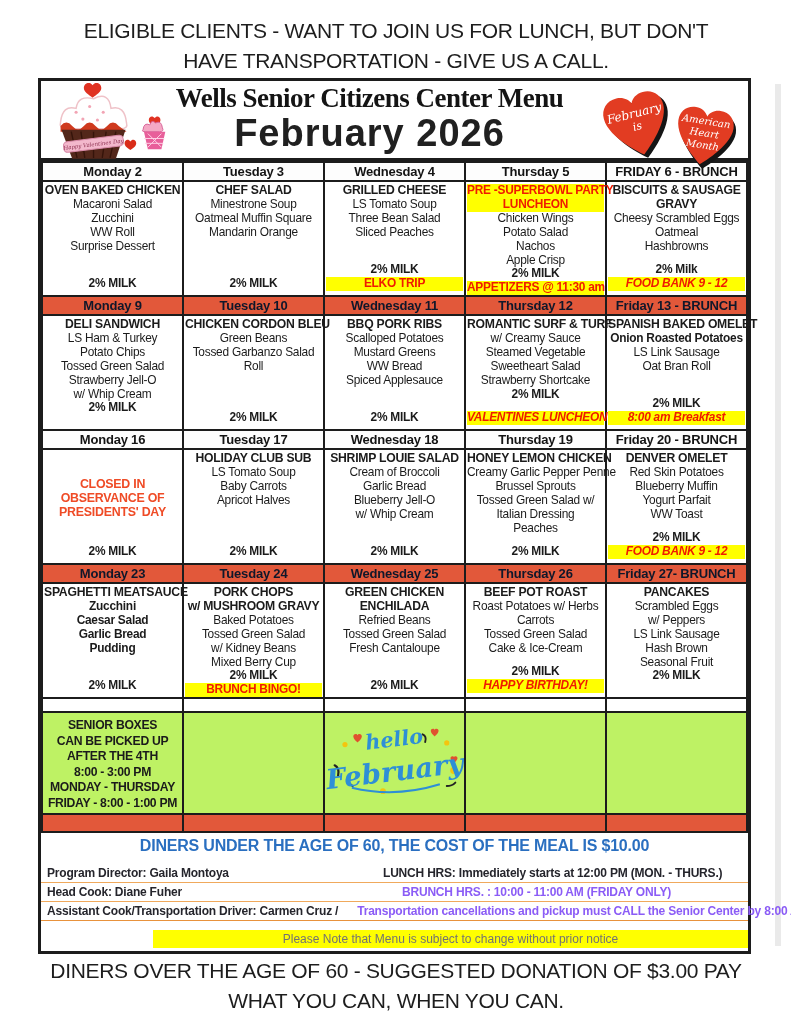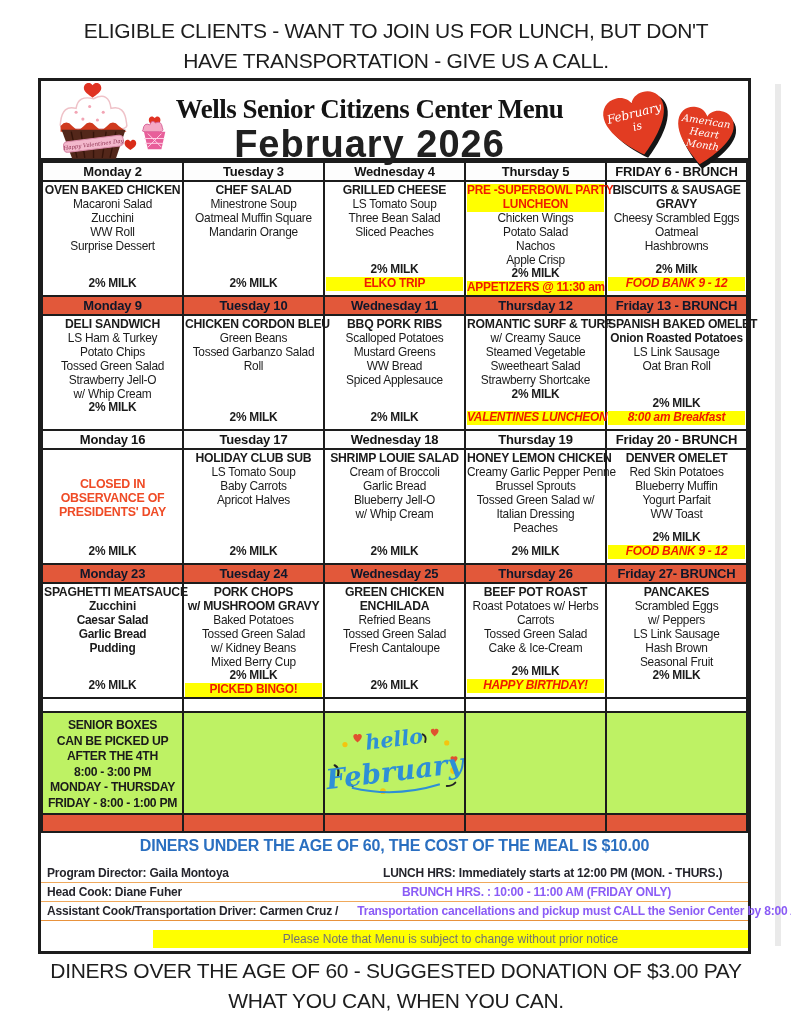--- a/index.html
+++ b/index.html
@@ -9,21 +9,21 @@
 
   .scan-strip { position:absolute; right:10px; top:84px; width:6px; height:862px; background:#d9d9d9; opacity:.55; }
 
   .top-notice { position:absolute; top:16px; left:72px; width:648px; text-align:center;
     font-size:21px; line-height:1.45; color:#1d1d1d; letter-spacing:-0.3px; }
 
   .menu-box { position:absolute; left:38px; top:78px; width:713px; border:3px solid #1c1c1c; background:#fff; }
 
   
   .title-band { position:relative; height:80px; border-bottom:3px solid #1c1c1c; }
-  .title-center { position:absolute; left:110px; right:160px; top:13px; text-align:center; }
+  .title-center { position:absolute; left:110px; right:160px; top:2px; text-align:center; }
   .menu-title { font-family:"Liberation Serif", serif; font-weight:bold; font-size:27px; color:#141414; letter-spacing:-0.5px; }
   .menu-month { font-size:38px; font-weight:bold; color:#202020; letter-spacing:1px; margin-top:-2px; }
   .cupcake-wrap { position:absolute; left:6px; top:2px; }
   .hearts-wrap { position:absolute; right:-14px; top:0px; z-index:3; }
 
   
   table.cal { width:100%; border-collapse:collapse; table-layout:fixed; }
   table.cal th, table.cal td { border:2px solid #1c1c1c; }
   tr.day-header-row th { height:19px; font-size:13px; font-weight:bold; text-align:center; letter-spacing:-0.2px; }
   tr.day-header-row.plain th { background:#fdfdfd; color:#141414; }
@@ -361,21 +361,21 @@
             <td>
               <div class="cell">
                 <div class="ln e">PORK CHOPS</div>
                 <div class="ln e">w/ MUSHROOM GRAVY</div>
                 <div class="ln i">Baked Potatoes</div>
                 <div class="ln i">Tossed Green Salad</div>
                 <div class="ln i">w/ Kidney Beans</div>
                 <div class="ln i">Mixed Berry Cup</div>
                 <div class="ln m">2% MILK</div>
                 <div class="cell-footer">
-                  <div class="ln hl">PICKED BINGO!</div>
+                  <div class="ln hl">BRUNCH BINGO!</div>
                 </div>
               </div>
             </td>
             <td>
               <div class="cell">
                 <div class="ln e">GREEN CHICKEN</div>
                 <div class="ln e">ENCHILADA</div>
                 <div class="ln i">Refried Beans</div>
                 <div class="ln i">Tossed Green Salad</div>
                 <div class="ln i">Fresh Cantaloupe</div>

